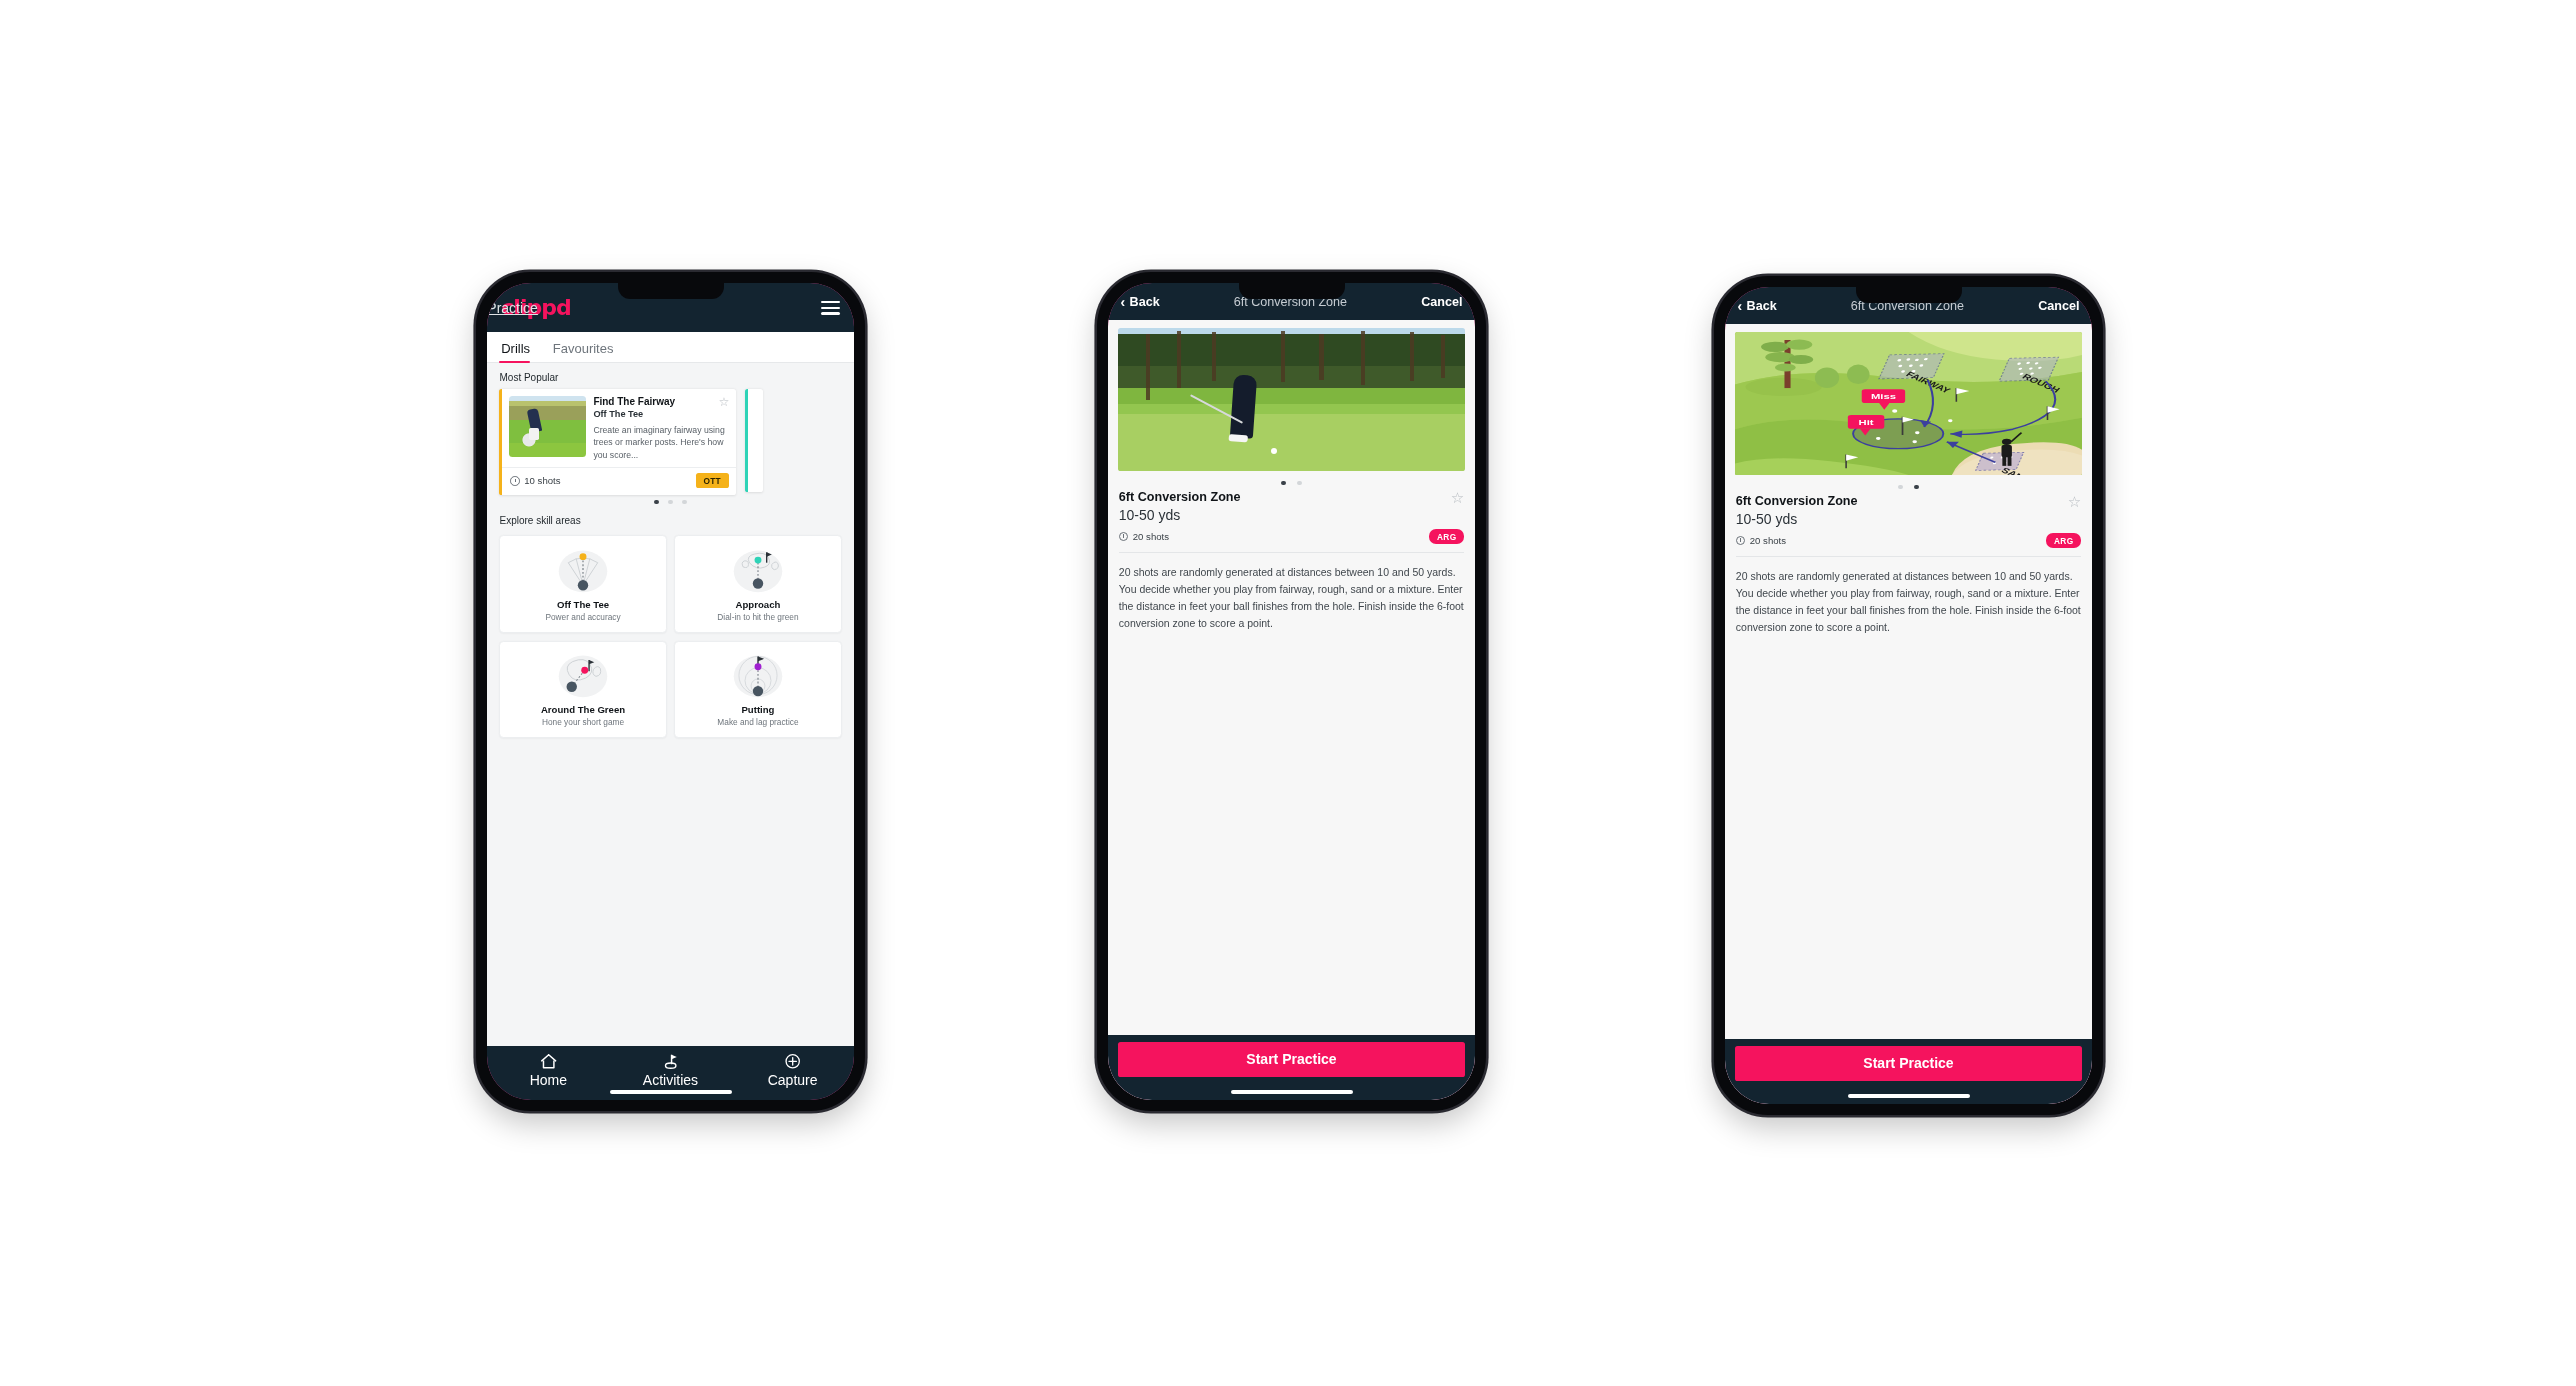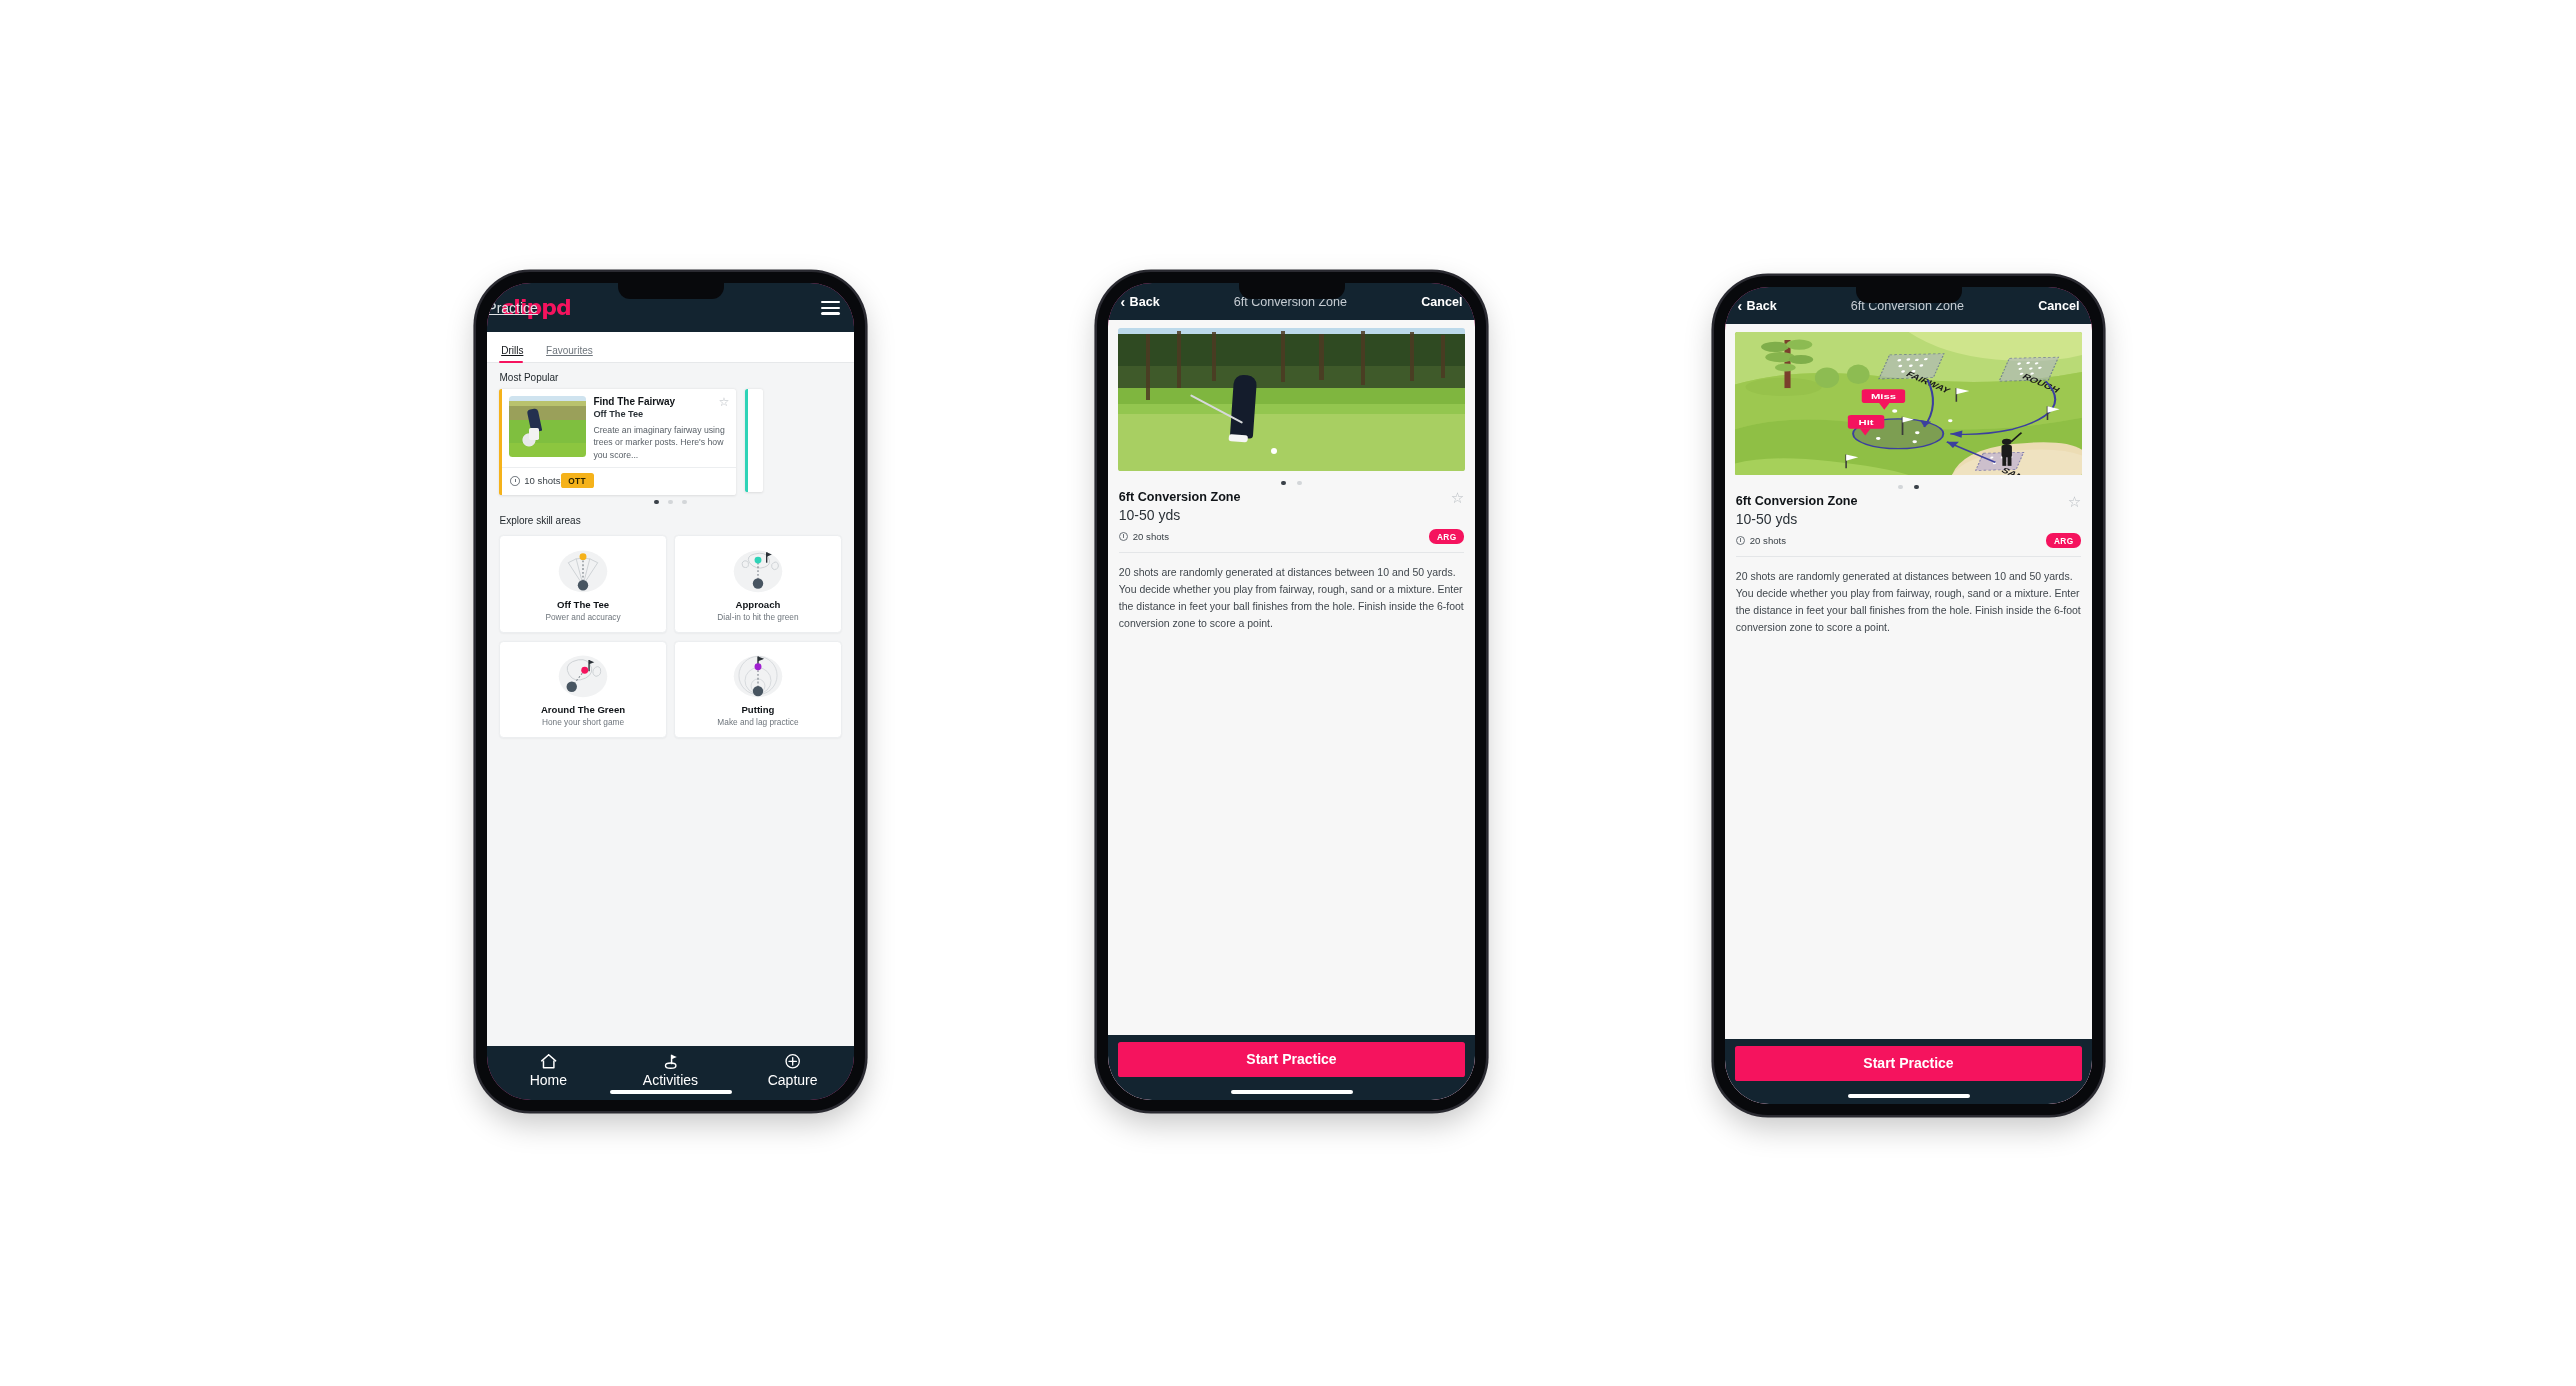--- a/index.html
+++ b/index.html
@@ -70,21 +70,21 @@
   .chev { font-size: 14px; line-height: 1; font-weight: 700; }
   .nav-title { color: #c6ccd2; font-size: 12.6px; font-weight: 400; }
   .nav-cancel { color: #fff; font-size: 12.6px; font-weight: 600; }
 
   
   .tabs {
     background: #ffffff; height: 31px; flex: 0 0 31px;
     display: flex; align-items: flex-end; padding: 0 12.2px;
     border-bottom: 0.9px solid #e6e8ea;
   }
-  .tab { font-size: 10px; color: #6e757c; padding: 0 10.5px 6.1px 1.7px; position: relative; text-decoration: underline; }
+  .tab { font-size: 13px; color: #6e757c; padding: 0 10.5px 6.1px 1.7px; position: relative; }
   .tab.active { color: #101418; }
   .tab.active::after {
     content:''; position:absolute; left:0; right:10.5px; bottom:-0.9px;
     height: 2.2px; background: #f5135e; border-radius: 1.7px;
   }
   .tab + .tab { margin-left: 10.5px; }
 
   
   .body { flex: 1; background: #f4f5f6; overflow: hidden; position: relative; }
   .section-label { font-size: 10px; color: #1d2429; padding: 8.7px 12.2px 6.1px; }
@@ -120,21 +120,21 @@
     content:''; position:absolute; left:27%; top:52%; width:9.6px; height:12.2px;
     background:#f2f2f2; border-radius:1.7px;
   }
   .drill-title { font-size: 10px; font-weight: 700; color: #101418; }
   .drill-sub { font-size: 9.2px; font-weight: 700; color: #2b3238; margin-top: 1.7px; }
   .drill-desc { font-size: 8.7px; color: #5a6168; line-height: 1.42; margin-top: 5.2px; }
   .drill-head { display:flex; align-items:flex-start; }
   .drill-head .star { margin-left:auto; }
   .star { color: #b7bcc1; font-size: 12.2px; line-height:1; }
   .drill-foot {
-    display:flex; align-items:center; 
+    display:flex; align-items:center; justify-content: space-between;
     border-top: 0.9px solid #eceef0; padding: 5.2px 7.8px 6.1px;
   }
   .shots { display:flex; align-items:center; gap:4.4px; font-size: 9.6px; color:#3b4248; }
   .clock-ico {
     width: 9.6px; height: 9.6px; border-radius: 50%;
     border: 1.1px solid #6a7178; position: relative; flex: 0 0 9.6px;
   }
   .clock-ico::after{ content:''; position:absolute; left:3.7px; top:1.6px; width:1px; height:3.5px; background:#6a7178; }
   .pill { font-size: 8.3px; font-weight: 800; color: #2a2300; background:#f5b21a; padding: 2.6px 7.8px; border-radius: 2.6px; letter-spacing:0.3px;}
   .card-peek {

